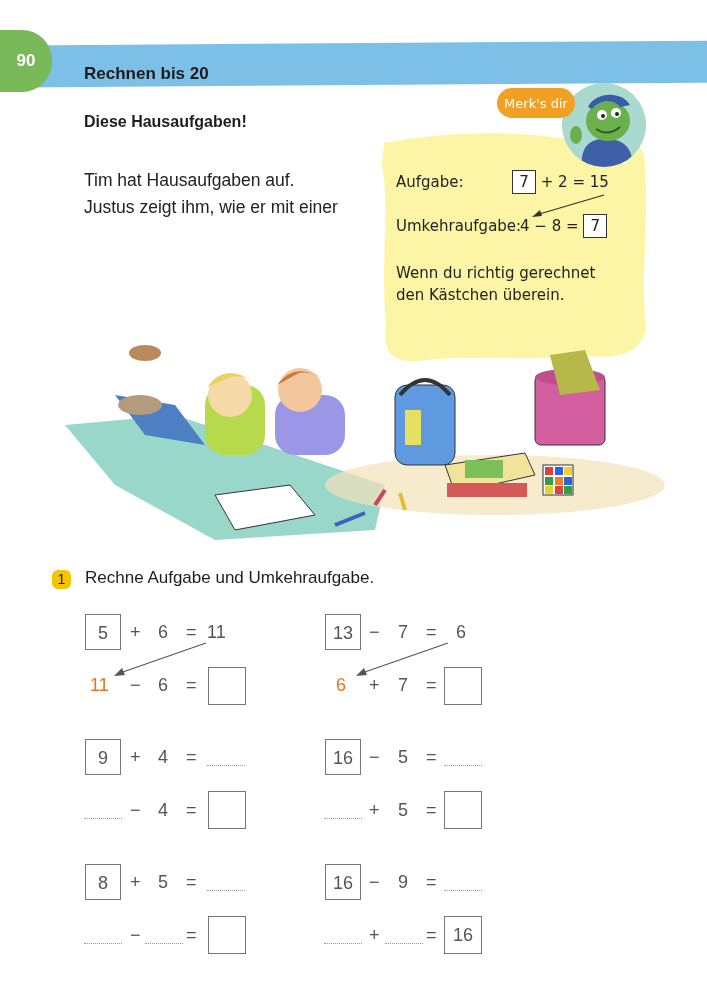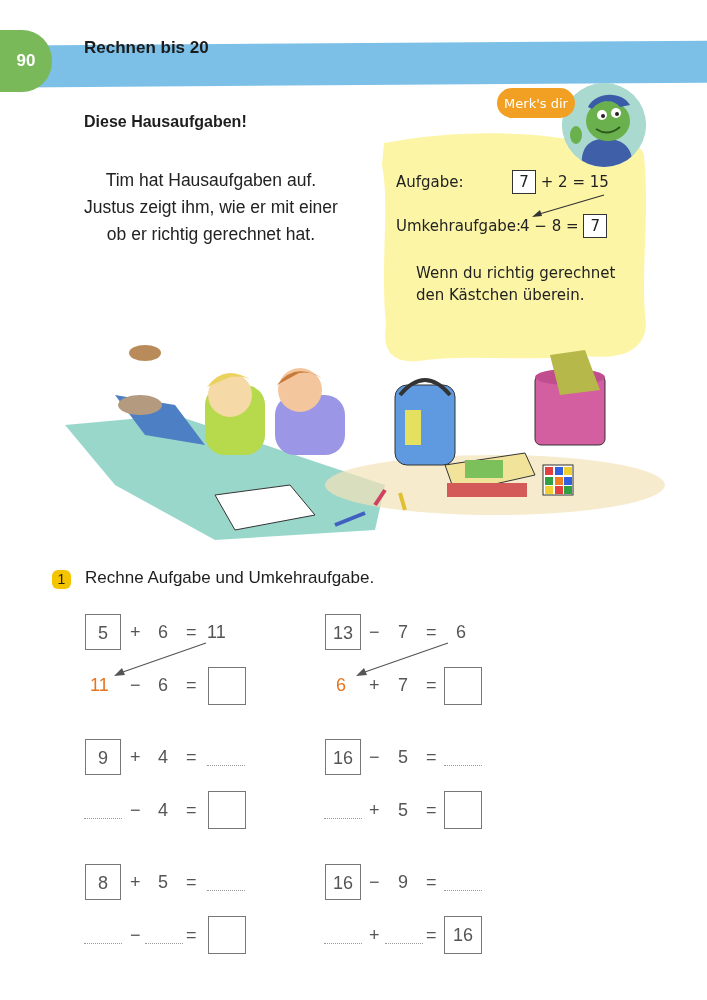--- a/index.html
+++ b/index.html
@@ -1,24 +1,24 @@
 <!DOCTYPE html>
 <html><head>
 <meta charset="utf-8">
 <style>
   html, body { margin:0; padding:0; background:#ffffff; }
   body { width:707px; height:1000px; position:relative; overflow:hidden; font-family:"Liberation Sans", sans-serif; color:#1e1e1e; }
 
   .header-band { position:absolute; left:20px; top:43px; width:700px; height:42px; background:#7cc0e8; border-radius:0 0 0 0; transform:skewY(-0.4deg); }
   .page-num { position:absolute; left:0; top:30px; width:52px; height:62px; background:#7ab95a; border-radius:0 30px 30px 0; color:#fff; font-weight:bold; font-size:17px; display:flex; align-items:center; justify-content:center; }
-  .chapter-title { position:absolute; left:84px; top:38px; font-weight:bold; font-size:17px; color:#1c1c1c; }
+  .chapter-title { position:absolute; left:84px; top:64px; font-weight:bold; font-size:17px; color:#1c1c1c; }
 
   .lesson-title { position:absolute; left:84px; top:113px; font-weight:bold; font-size:16px; }
   .intro { position:absolute; left:84px; top:167px; font-size:17.5px; line-height:27px; color:#222; }
-  .intro div { white-space:nowrap;text-align:center; }
+  .intro div { white-space:nowrap; }
 
   .merk-box { position:absolute; left:378px; top:125px; width:270px; height:240px; }
   .merk-bg { position:absolute; left:0; top:0; width:100%; height:100%; }
   .merk-bubble { position:absolute; left:497px; top:88px; width:78px; height:30px; background:#f2a023; border-radius:16px; color:#fff; font-size:13px; display:flex; align-items:center; justify-content:center; font-family:"DejaVu Sans", sans-serif; }
   .merk-avatar { position:absolute; left:562px; top:83px; width:84px; height:84px; border-radius:50%; background:#a9d9cf; overflow:hidden; }
   .hand { font-family:"DejaVu Sans", sans-serif; font-size:15px; color:#222; position:absolute; white-space:nowrap; }
   .hbox { display:inline-block; width:22px; height:22px; border:1.5px solid #333; background:#fff; text-align:center; line-height:22px; font-size:15px; }
 
   .illustration { position:absolute; left:55px; top:335px; width:610px; height:210px; }
 
@@ -33,42 +33,41 @@
 <body>
 
 <div class="header-band"></div>
 <div class="page-num">90</div>
 <div class="chapter-title">Rechnen bis 20</div>
 
 <div class="lesson-title">Diese Hausaufgaben!</div>
 <div class="intro">
   <div>Tim hat Hausaufgaben auf.</div>
   <div>Justus zeigt ihm, wie er mit einer</div>
-  <div>ob er richtig gerechnet hat.</div>
 </div>
 
 <div class="merk-box">
   <svg class="merk-bg" viewBox="0 0 270 240" preserveAspectRatio="none">
     <path d="M6,18 C60,8 120,4 190,14 C230,8 262,14 266,30 C272,90 262,150 268,200 C266,228 240,236 200,230 C150,238 90,228 40,236 C14,238 4,226 8,200 C2,140 12,80 4,40 Z" fill="#fdf5a6"></path>
   </svg>
   <div class="hand" style="left:18px; top:48px;">Aufgabe:</div>
   <div class="hand" style="left:134px; top:45px;">
     <span class="hbox">7</span>
     <span>+ 2 = 15</span>
   </div>
   <svg style="position:absolute; left:150px; top:68px;" width="80" height="26">
     <line x1="76" y1="2" x2="8" y2="22" stroke="#333" stroke-width="1.3"></line>
     <polygon points="4,24 12,17 14,23" fill="#333"></polygon>
   </svg>
   <div class="hand" style="left:18px; top:92px;">Umkehraufgabe:</div>
   <div class="hand" style="left:142px; top:89px;">
     <span>4 − 8 =</span>
     <span class="hbox">7</span>
   </div>
-  <div class="hand" style="left:18px; top:137px; line-height:22px;margin-left:20px;">
+  <div class="hand" style="left:18px; top:137px; line-height:22px;">
     <div>Wenn du richtig gerechnet</div>
     <div>den Kästchen überein.</div>
   </div>
 </div>
 <div class="merk-avatar">
   <svg width="84" height="84" viewBox="0 0 84 84">
     <circle cx="42" cy="42" r="42" fill="#a9d9cf"></circle>
     <path d="M20,84 C18,62 30,55 44,56 C62,56 72,66 70,84 Z" fill="#3f5fa8"></path>
     <ellipse cx="46" cy="38" rx="22" ry="20" fill="#6ab04c"></ellipse>
     <path d="M26,24 C34,8 60,8 68,22 L58,24 C52,16 38,16 30,26 Z" fill="#3a5ca8"></path>

